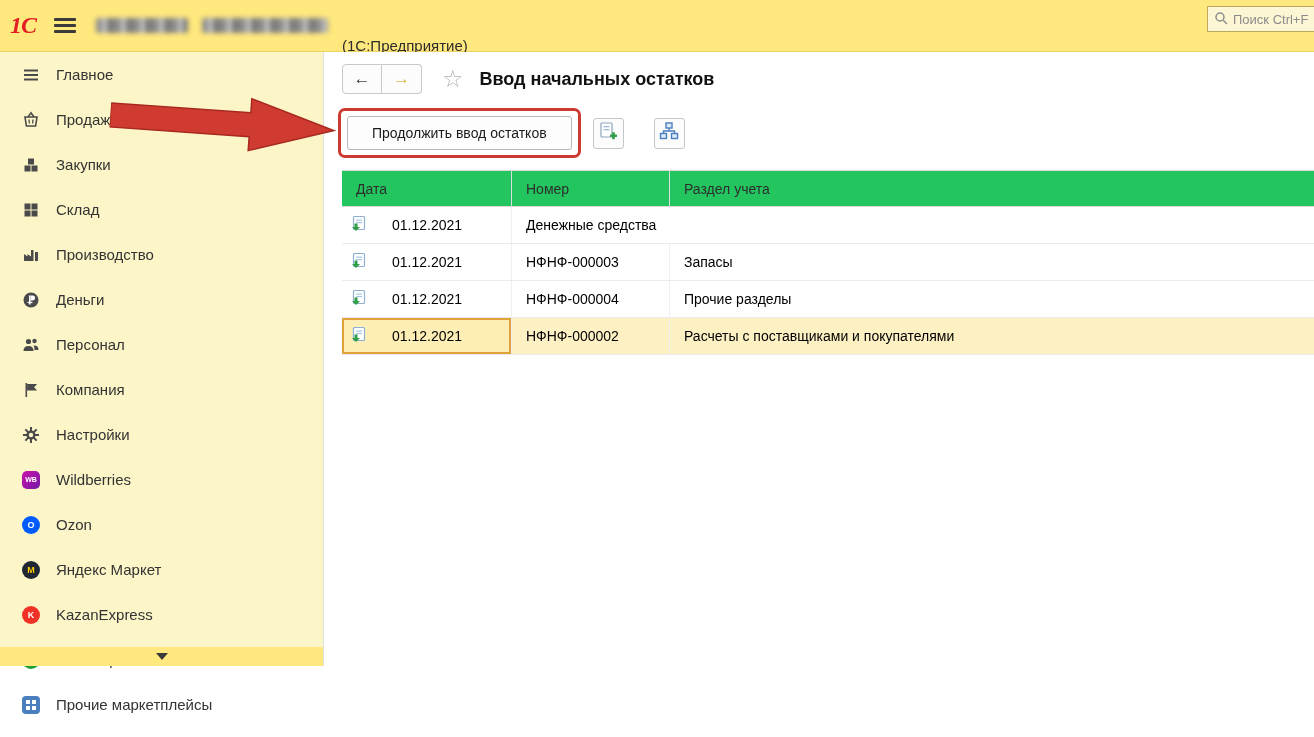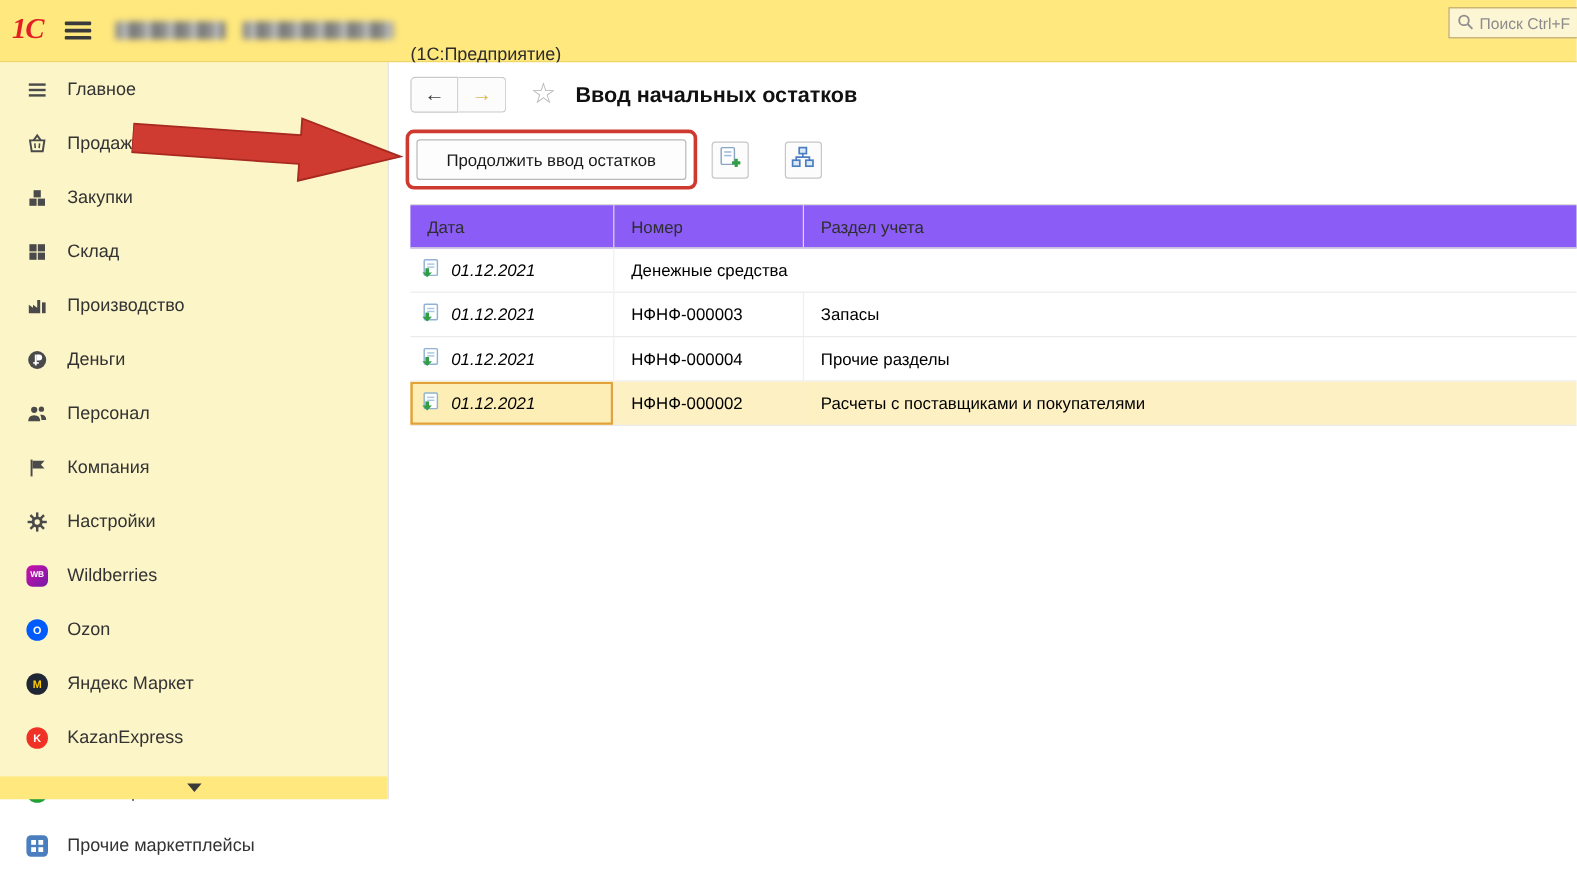--- a/index.html
+++ b/index.html
@@ -60,27 +60,27 @@
   .toolbar-row { display:flex; align-items:center; margin:14px 0 0 14px; }
   .red-annotation { border:3px solid #ce3a30; border-radius:7px; padding:5px 6px; display:inline-block; }
   .btn-continue { background:#fdfdfd; border:1px solid #b9b9b9; border-radius:3px; font-size:14px;
                   color:#1a1a1a; padding:8px 24px; cursor:pointer; font-family:"Liberation Sans", sans-serif; }
   .icon-btn { width:31px; height:31px; border:1px solid #c6c6c6; border-radius:3px; background:#fcfcfc;
               display:flex; align-items:center; justify-content:center; margin-left:12px; cursor:pointer; }
   .icon-btn.hier { margin-left:30px; }
 
   
   .table { margin:12px 0 0 18px; border-top:1px solid #d9d9d9; }
-  .thead { display:flex; height:36px; background:#8b5cf6; border-bottom:1px solid #d9d9d9;
+  .thead { display:flex; height:36px; background:#22c55e; border-bottom:1px solid #d9d9d9;
            font-size:14px; color:#2e2e2e; }
   .th { padding-left:14px; height:100%; display:flex; align-items:center; border-right:1px solid #dcdcdc; cursor:pointer; }
   .th-date { width:170px; } .th-num { width:158px; } .th-sec { flex:1; border-right:none; }
   .trow { display:flex; height:37px; border-bottom:1px solid #ebebeb; font-size:14px; color:#000; cursor:pointer; }
   .td { height:100%; display:flex; align-items:center; border-right:1px solid #efefef; }
-  .td-date { width:170px; padding-left:9px; gap:8px;font-style:italic; }
+  .td-date { width:170px; padding-left:9px; gap:24px; }
   .td-num { width:158px; padding-left:14px; }
   .td-sec { flex:1; padding-left:14px; border-right:none; }
   .trow.selected { background:#fdf1c4; }
   .trow.selected .td-date { box-shadow:inset 0 0 0 2px #e2a23b; background:#fceeb5; }
 
   
   .red-arrow { position:absolute; left:110px; top:94px; transform:rotate(4deg); z-index:40; pointer-events:none; }
 </style>
 </head>
 <body>

